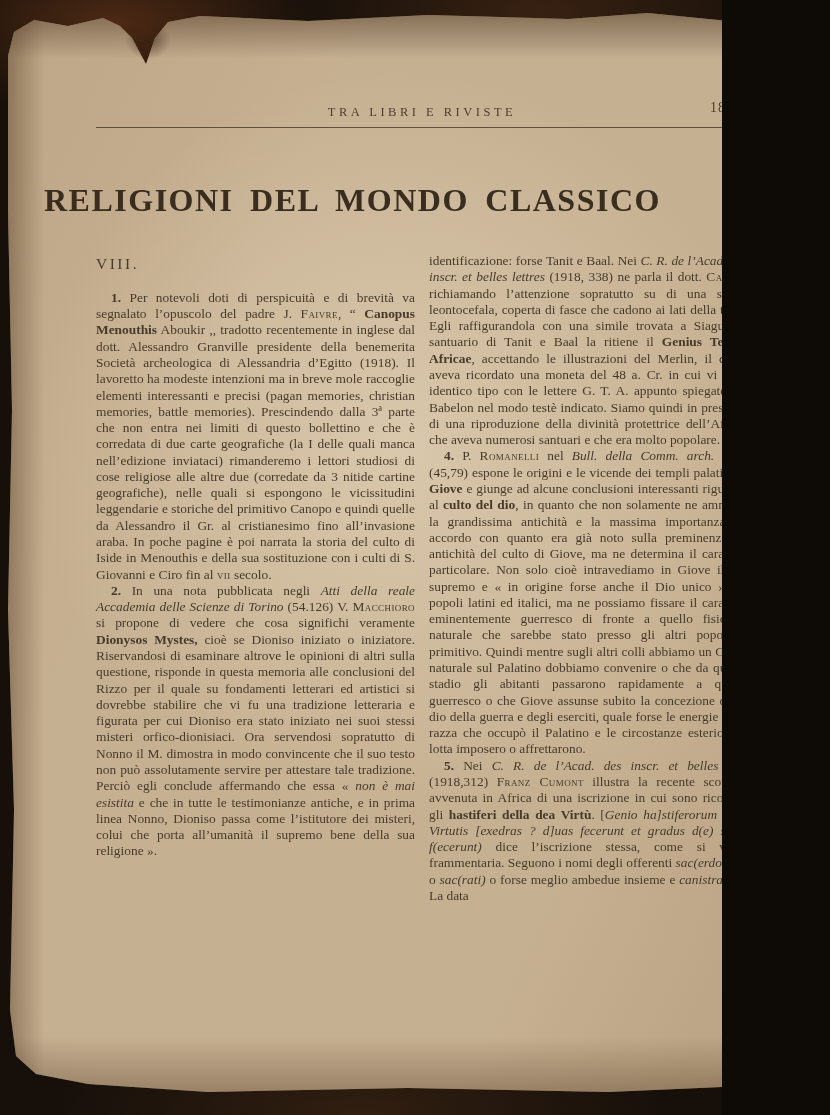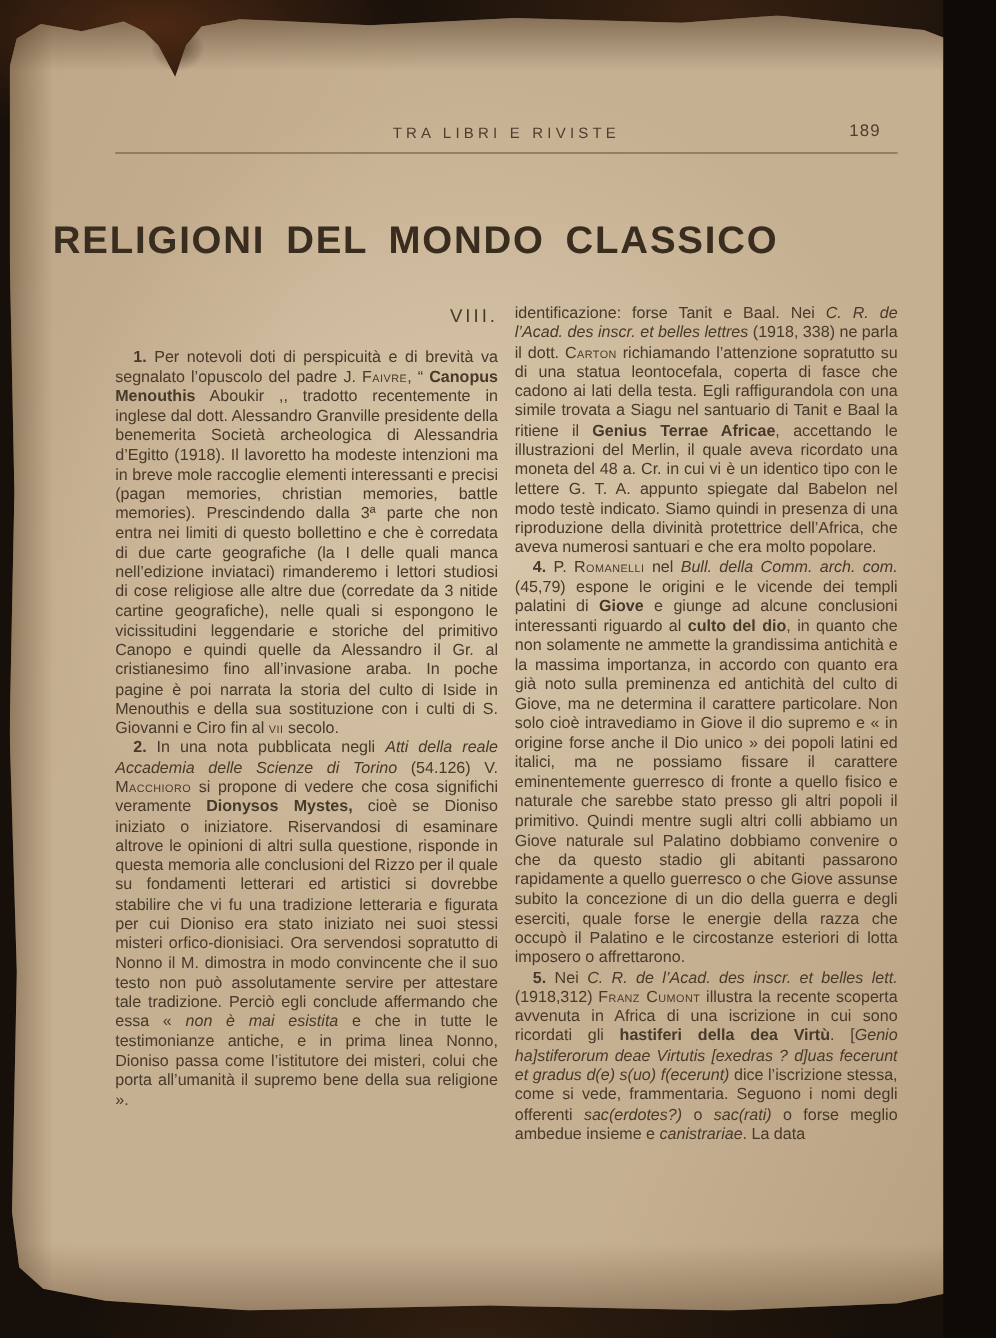--- a/index.html
+++ b/index.html
@@ -1,25 +1,25 @@
 <!DOCTYPE html>
 <html lang="it"><head>
 <meta charset="utf-8">
 <style>
   html,body{margin:0;padding:0;background:#0e0a06;}
   .scan{
     position:relative;
-    width:786px;height:1115px;
+    width:722px;height:1115px;
     overflow:hidden;
     background:
       radial-gradient(ellipse 40% 12% at 16% 2%, rgba(120,62,28,.55), rgba(0,0,0,0) 70%),
       radial-gradient(ellipse 50% 14% at 75% 1%, rgba(96,54,26,.45), rgba(0,0,0,0) 70%),
       radial-gradient(ellipse 60% 16% at 50% 100%, rgba(88,52,26,.4), rgba(0,0,0,0) 70%),
       #17100a;
-    font-family:Liberation Sans, sans-serif;
+    font-family:Liberation Serif, serif;
   }
   .page{
     position:absolute;left:8px;top:10px;width:812px;height:1092px;
     background:
       radial-gradient(ellipse 62% 48% at 48% 40%, rgba(238,224,198,.5), rgba(238,224,198,0) 72%),
       linear-gradient(115deg, rgba(140,105,70,.14), rgba(0,0,0,0) 28%, rgba(0,0,0,0) 72%, rgba(120,88,56,.2)),
       #c6b092;
     clip-path:polygon(
       0px 46px, 6px 22px, 26px 10px, 60px 16px, 95px 8px, 112px 16px, 124px 28px,
       138px 54px, 147px 28px, 160px 12px, 192px 6px, 300px 11px, 420px 5px,
@@ -40,21 +40,21 @@
   }
   .content{position:relative;color:#463829;}
   .header{position:relative;margin:92px 72px 0 88px;text-align:center;}
   .running-title{font-size:12.5px;letter-spacing:3.5px;color:#4d3e2c;}
   .page-number{position:absolute;right:14px;top:-2px;font-size:14px;letter-spacing:1px;color:#4d3e2c;}
   .rule{margin:7px 72px 0 88px;border-top:1.3px solid rgba(80,62,40,.85);}
   .title{margin:54px 36px 0;text-align:left;font-size:32px;font-weight:bold;
          letter-spacing:1.5px;word-spacing:7px;color:#392d1f;}
   .columns{display:flex;gap:14px;margin:34px 72px 0 88px;}
   .column{flex:1 1 0;min-width:0;font-size:13.4px;line-height:1.215;text-align:justify;color:#473a2a;}
-  .section-number{text-align:right;font-size:15.5px;letter-spacing:2.5px;margin:2px 0 16px;color:#473a2a;}
+  .section-number{text-align:left;font-size:15.5px;letter-spacing:2.5px;margin:2px 0 16px;color:#473a2a;}
   .para{margin:0;text-indent:15px;}
   .para.no-indent{text-indent:0;}
   .run-b{font-weight:bold;}
   .run-i{font-style:italic;}
   .run-sc{font-variant:small-caps;letter-spacing:.4px;}
 </style>
 </head>
 <body>
 
 <div class="scan">

